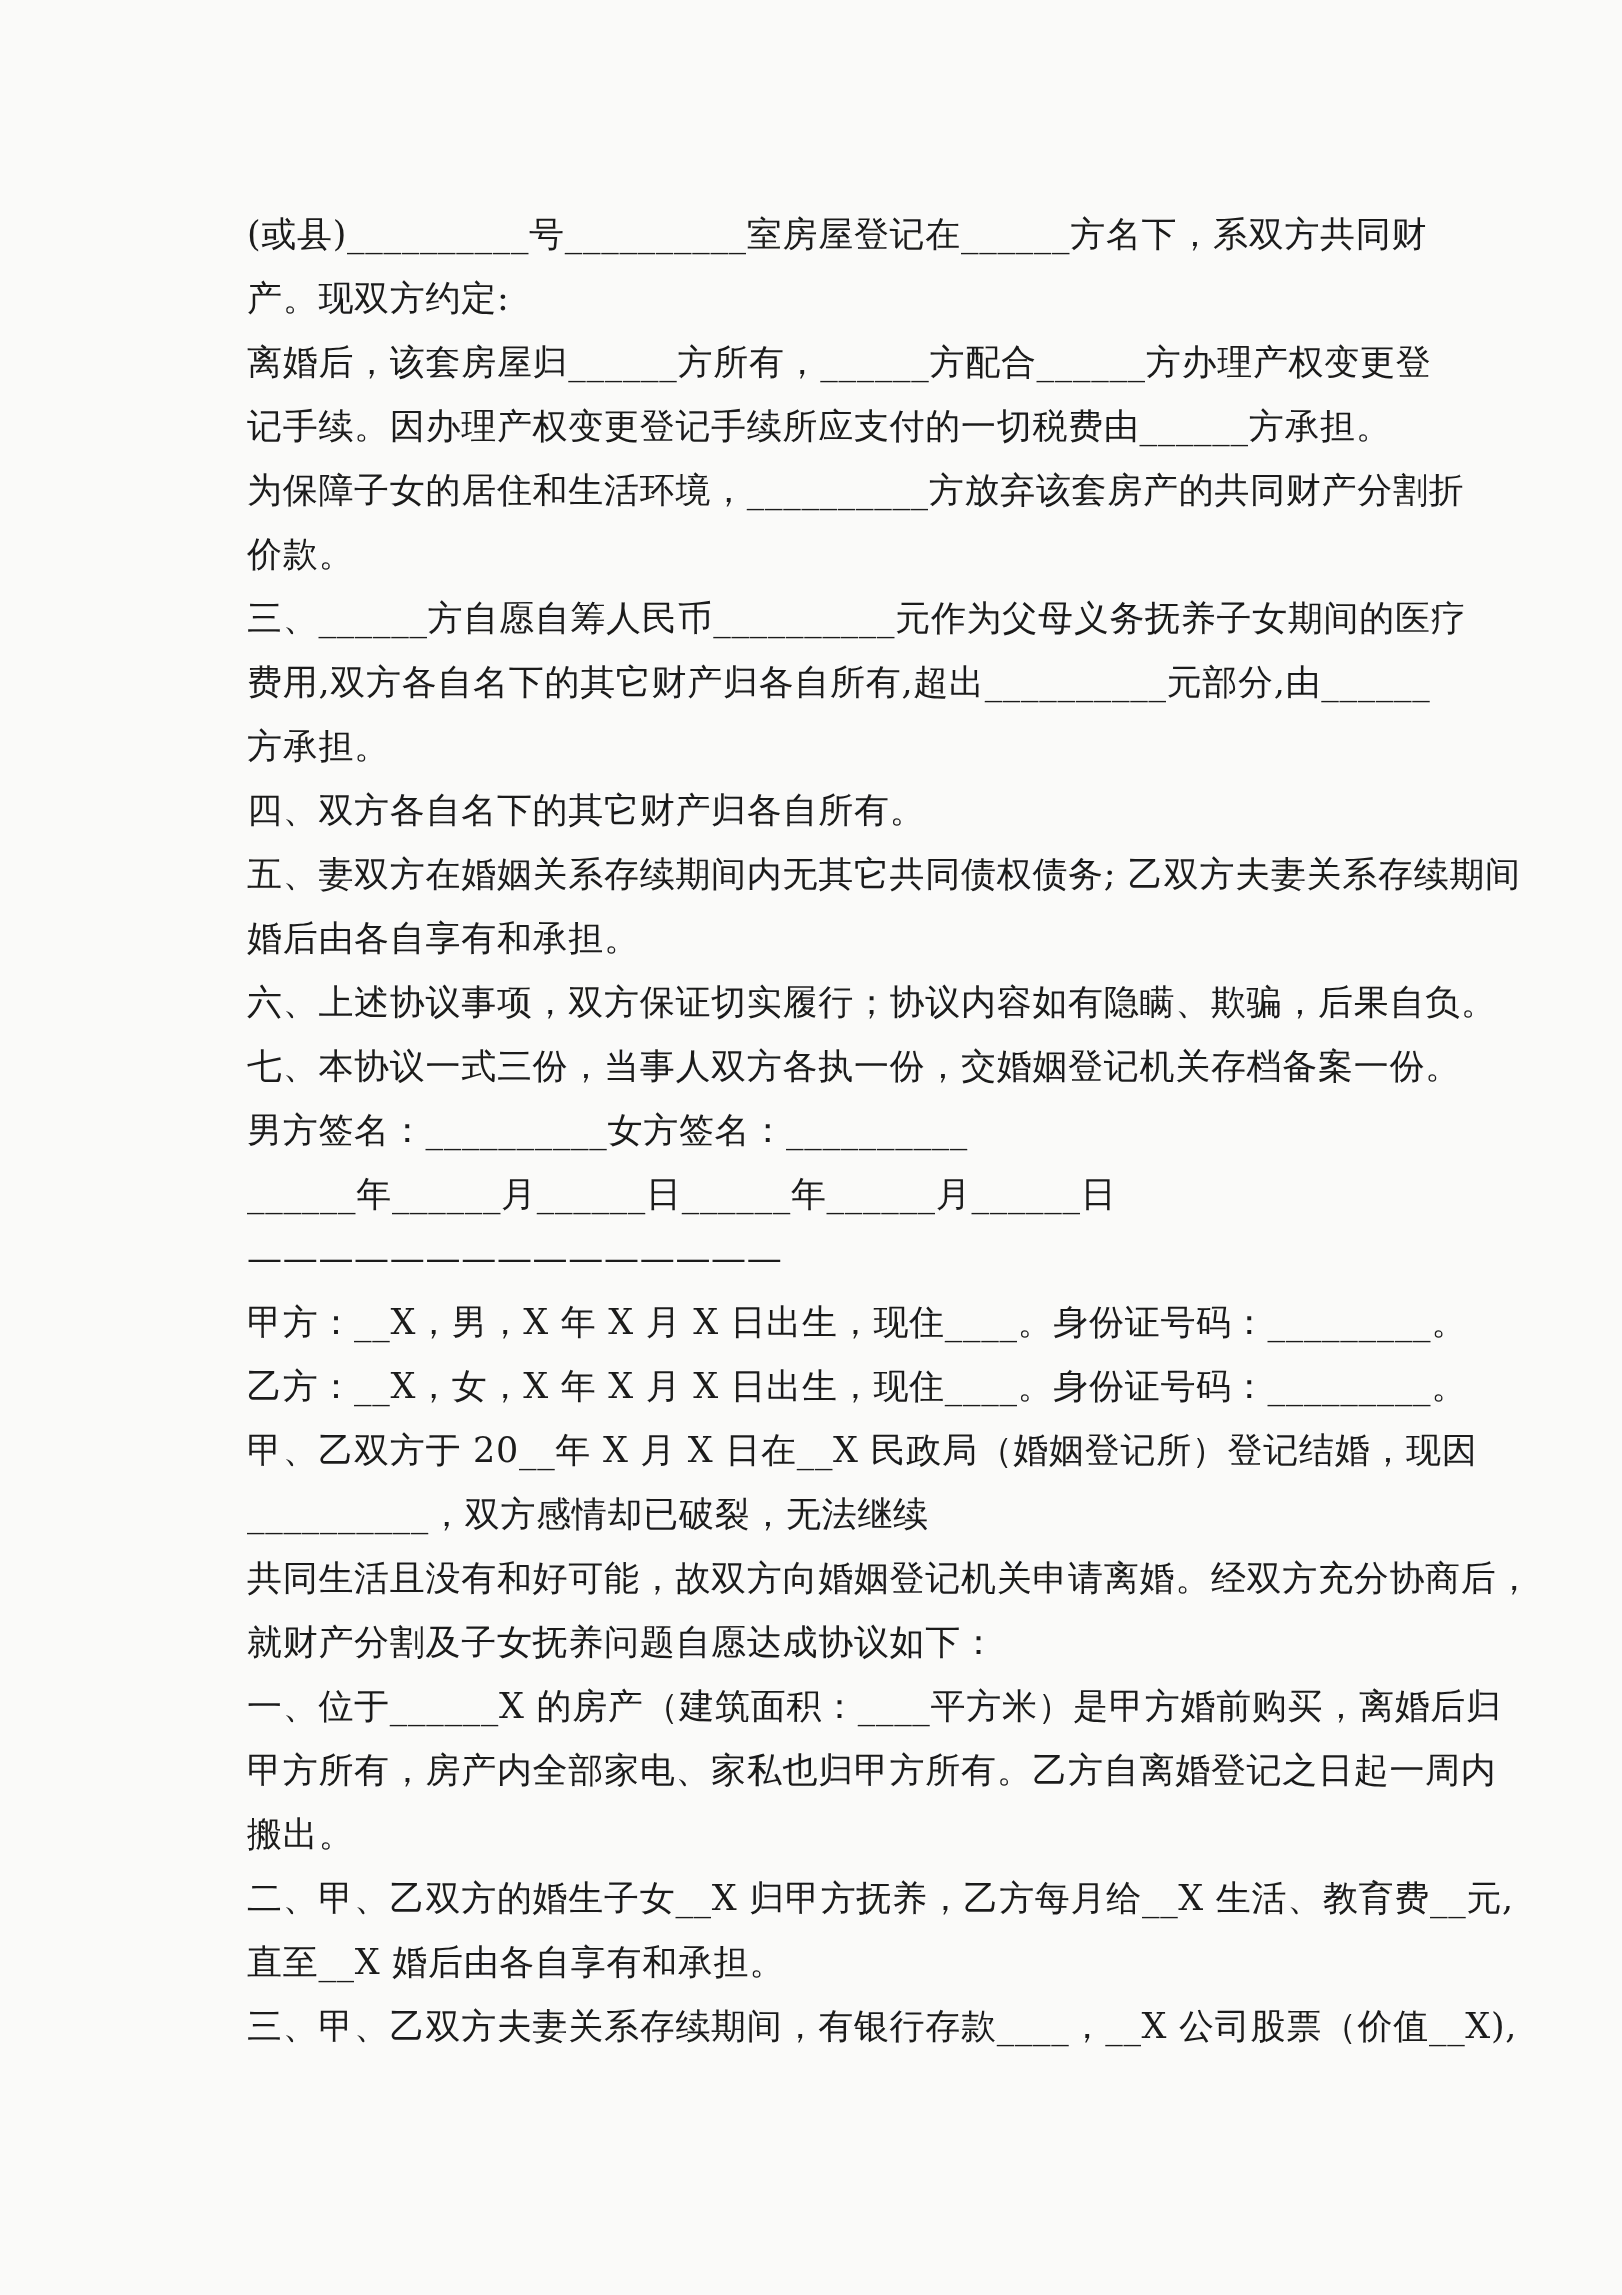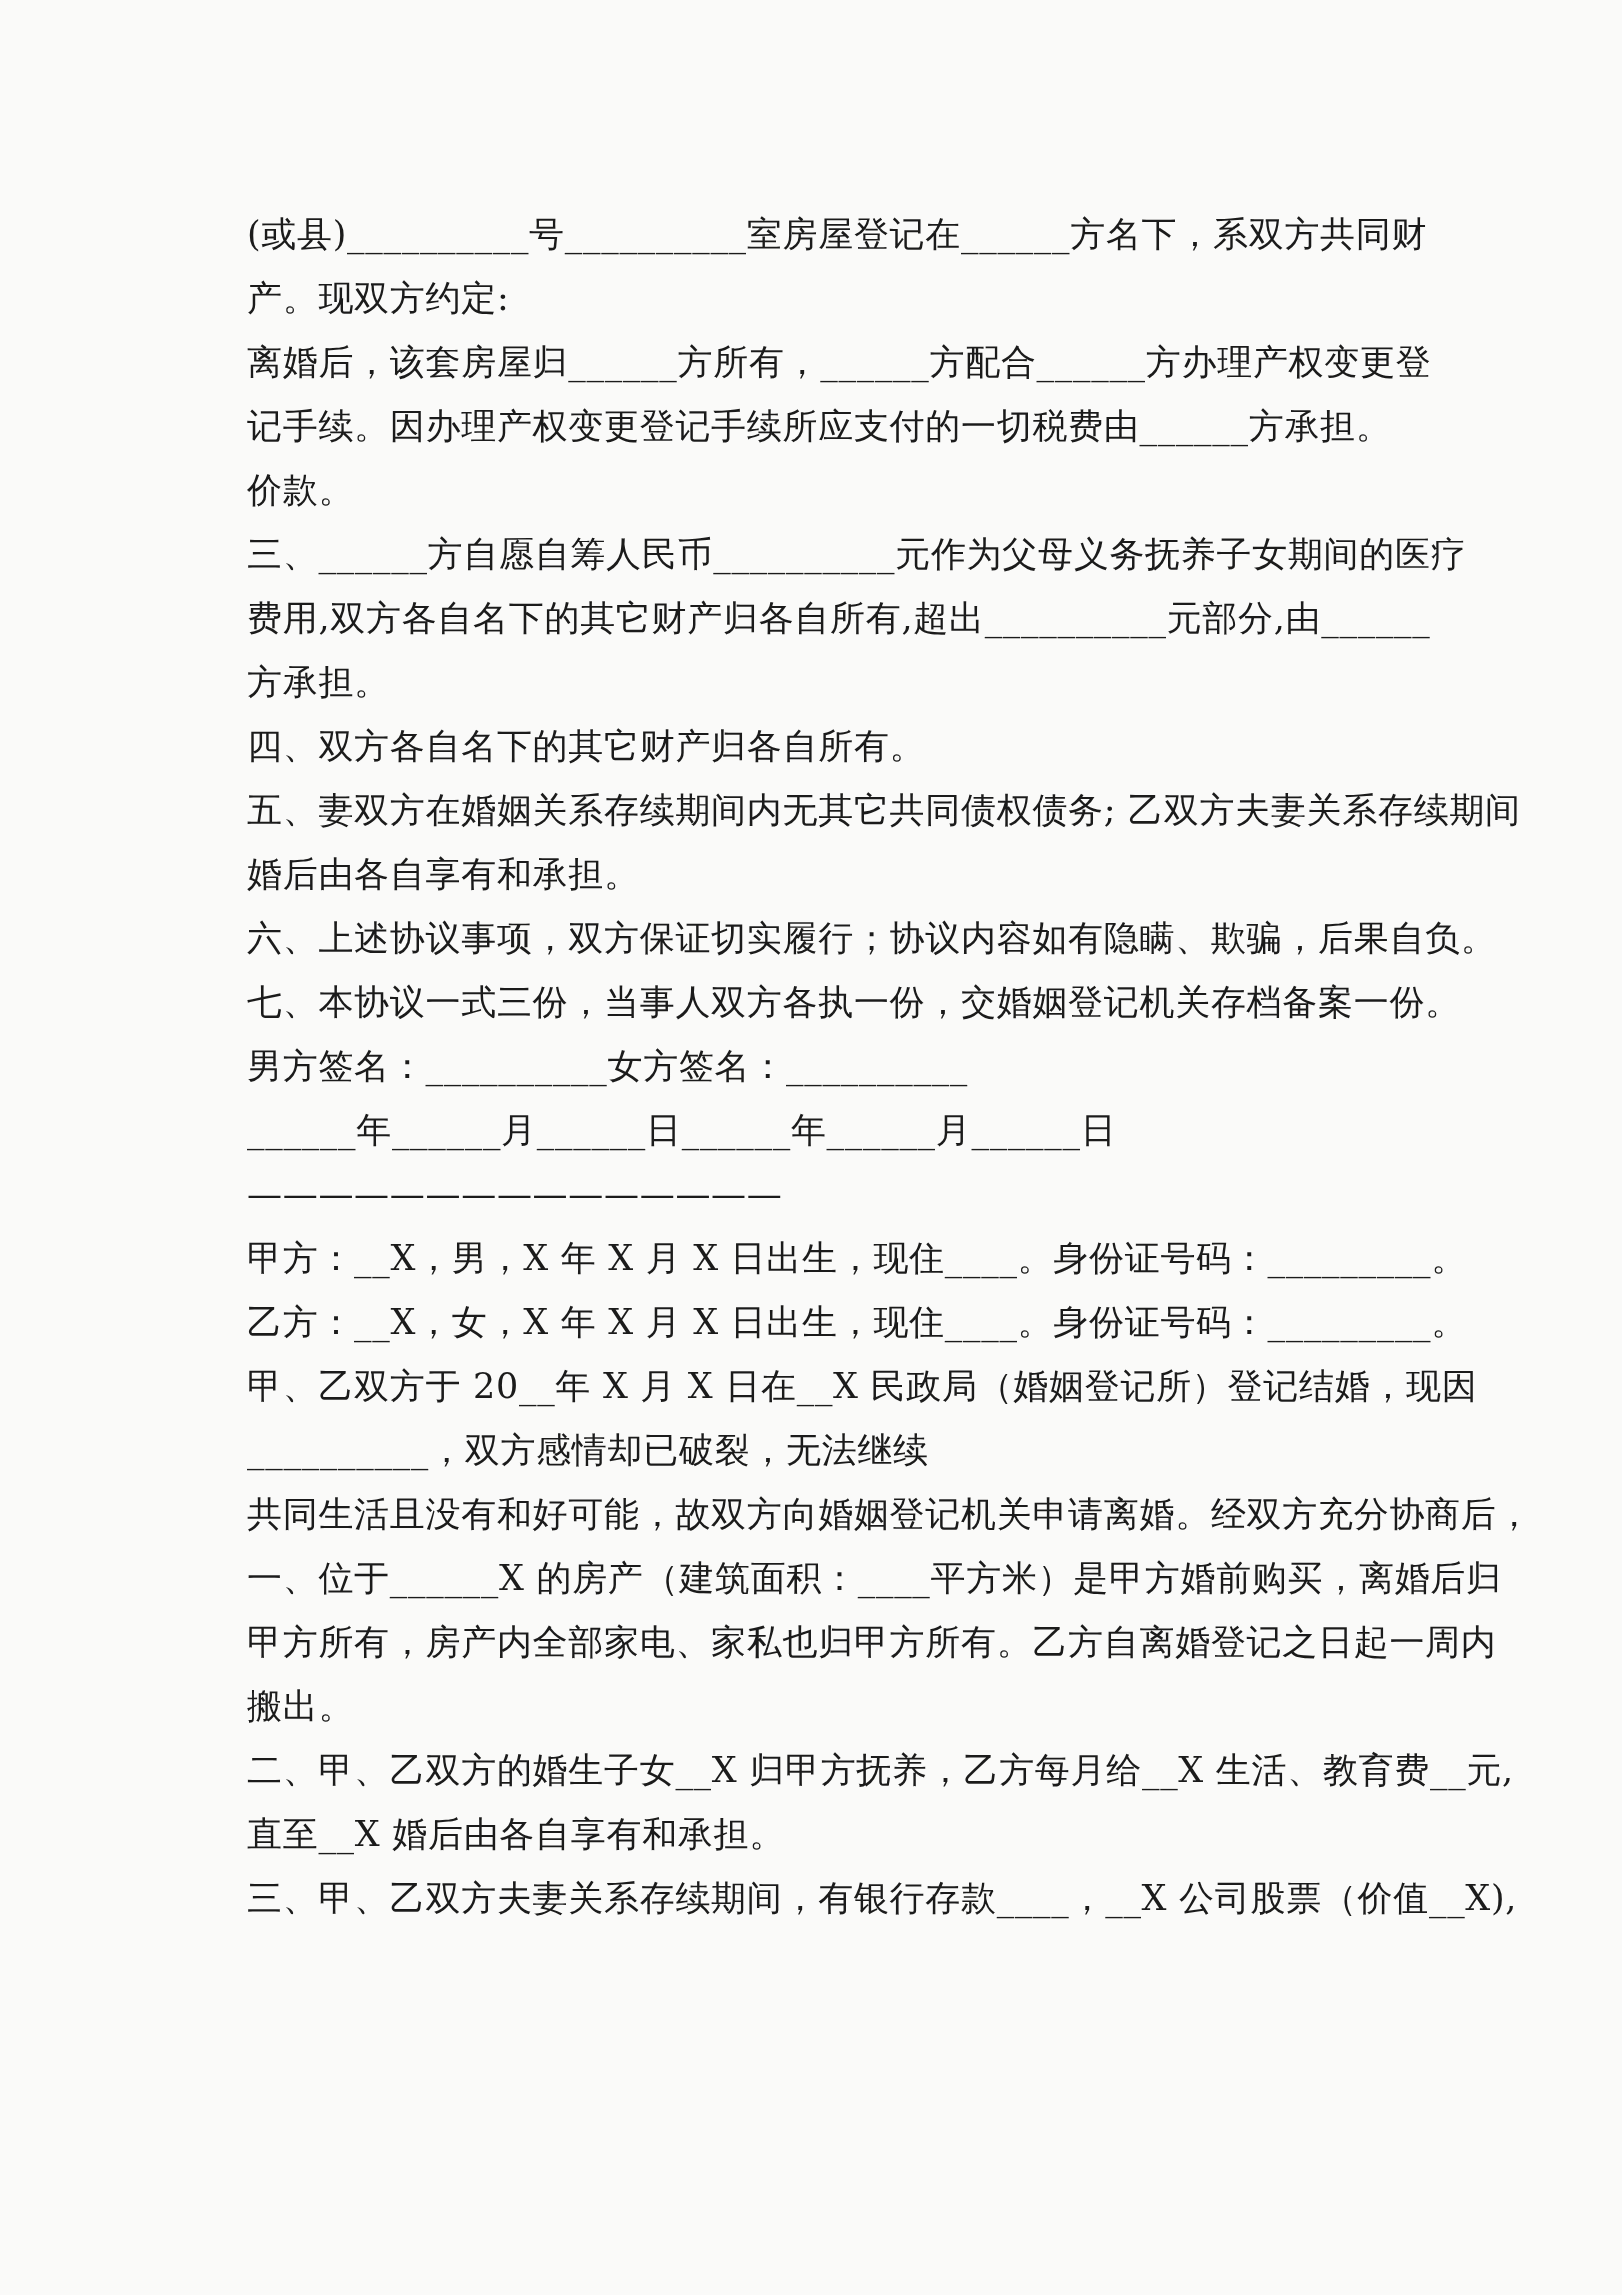--- a/index.html
+++ b/index.html
@@ -37,37 +37,39 @@
 </style>
 </head>
 <body>
 
 <div class="doc-page">
   <div class="doc-body">
     <div class="doc-line">(或县)__________号__________室房屋登记在______方名下，系双方共同财</div>
     <div class="doc-line">产。现双方约定:</div>
     <div class="doc-line">离婚后，该套房屋归______方所有，______方配合______方办理产权变更登</div>
     <div class="doc-line">记手续。因办理产权变更登记手续所应支付的一切税费由______方承担。</div>
+    <div class="doc-line">为保障子女的居住和生活环境，__________方放弃该套房产的共同财产分割折</div>
     <div class="doc-line">价款。</div>
     <div class="doc-line">三、______方自愿自筹人民币__________元作为父母义务抚养子女期间的医疗</div>
     <div class="doc-line">费用,双方各自名下的其它财产归各自所有,超出__________元部分,由______</div>
     <div class="doc-line">方承担。</div>
     <div class="doc-line">四、双方各自名下的其它财产归各自所有。</div>
     <div class="doc-line">五、妻双方在婚姻关系存续期间内无其它共同债权债务; 乙双方夫妻关系存续期间</div>
     <div class="doc-line">婚后由各自享有和承担。</div>
     <div class="doc-line">六、上述协议事项，双方保证切实履行；协议内容如有隐瞒、欺骗，后果自负。</div>
     <div class="doc-line">七、本协议一式三份，当事人双方各执一份，交婚姻登记机关存档备案一份。</div>
     <div class="doc-line">男方签名：__________女方签名：__________</div>
     <div class="doc-line">______年______月______日______年______月______日</div>
     <div class="doc-line">———————————————</div>
     <div class="doc-line">甲方：__X，男，X 年 X 月 X 日出生，现住____。身份证号码：_________。</div>
     <div class="doc-line">乙方：__X，女，X 年 X 月 X 日出生，现住____。身份证号码：_________。</div>
     <div class="doc-line">甲、乙双方于 20__年 X 月 X 日在__X 民政局（婚姻登记所）登记结婚，现因</div>
     <div class="doc-line">__________，双方感情却已破裂，无法继续</div>
     <div class="doc-line">共同生活且没有和好可能，故双方向婚姻登记机关申请离婚。经双方充分协商后，</div>
+    <div class="doc-line">就财产分割及子女抚养问题自愿达成协议如下：</div>
     <div class="doc-line">一、位于______X 的房产（建筑面积：____平方米）是甲方婚前购买，离婚后归</div>
     <div class="doc-line">甲方所有，房产内全部家电、家私也归甲方所有。乙方自离婚登记之日起一周内</div>
     <div class="doc-line">搬出。</div>
     <div class="doc-line">二、甲、乙双方的婚生子女__X 归甲方抚养，乙方每月给__X 生活、教育费__元,</div>
     <div class="doc-line">直至__X 婚后由各自享有和承担。</div>
     <div class="doc-line">三、甲、乙双方夫妻关系存续期间，有银行存款____，__X 公司股票（价值__X),</div>
   </div>
 </div>
 
 

